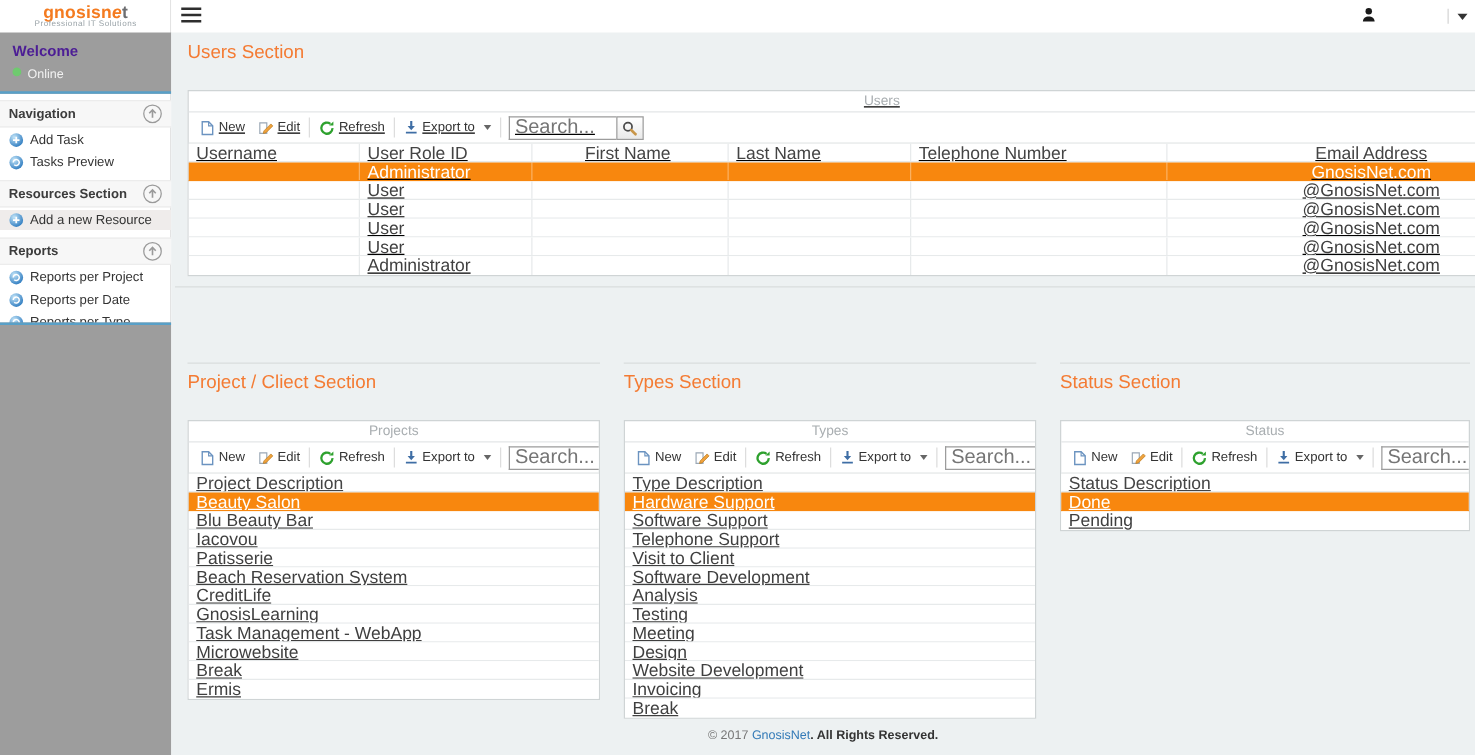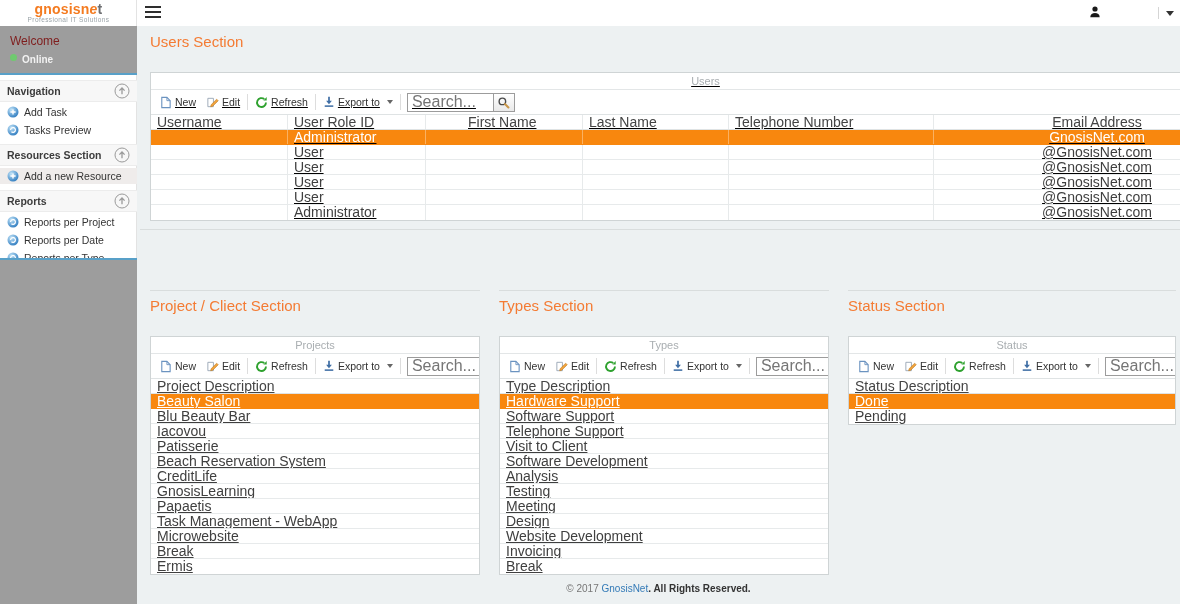--- a/index.html
+++ b/index.html
@@ -17,22 +17,22 @@
 
   
   .sidebar { position: absolute; left: 0; top: 0; width: 137px; height: 604px; background: #fff; border-right: 1px solid #e3e3e3; }
   .logo { position: absolute; top: 2px; left: 0; width: 137px; text-align: center; line-height: 1; }
   .logo-line1 { font-size: 14px; font-weight: bold; letter-spacing: .2px; }
   .logo-orange { color: #f47b20; }
   .logo-e { color: #f47b20; font-style: italic; }
   .logo-dark { color: #6d6e71; }
   .logo-tagline { font-size: 6.5px; color: #9aa3a8; margin-top: 1px; letter-spacing: .4px; }
   .welcome { position: absolute; top: 26px; left: 0; width: 137px; height: 49px; background: #9d9d9d; border-bottom: 2px solid #58a0c8; padding: 8px 10px; }
-  .welcome-label { color: #7f1d1d; font-weight: normal; font-size: 12px; }
-  .online-row { display: flex; align-items: flex-start; gap: 5px; margin-top: 6px; font-weight: bold; }
+  .welcome-label { color: #4c1d95; font-weight: bold; font-size: 12px; }
+  .online-row { display: flex; align-items: flex-start; gap: 5px; margin-top: 6px; }
   .online-dot { width: 7px; height: 7px; border-radius: 50%; background: #6fca6f; }
   .online-label { color: #f2f2f2; font-size: 10px; }
   .menu { position: absolute; top: 77px; left: 0; width: 137px; }
   .menu-header { height: 22px; background: #f7f7f7; border-top: 1px solid #ececec; border-bottom: 1px solid #ececec;
                  display: flex; align-items: center; justify-content: space-between; padding: 0 7px;
                  font-size: 10.5px; font-weight: bold; color: #3c3c3c; margin-top: 6px; cursor: pointer; }
   .menu-header:first-child { margin-top: 3px; }
   .menu-item { display: flex; gap: 5px; padding: 2px 7px; font-size: 10.5px; color: #333; margin: 2px 0; cursor: pointer; }
   .menu-item.active { background: #efeceb; }
   .orb { width: 12px; height: 12px; flex: 0 0 12px; }
@@ -379,23 +379,20 @@
               <div class="grid-row">
                 <div class="cell cell-text">Beach Reservation System</div>
               </div>
               <div class="grid-row">
                 <div class="cell cell-text">CreditLife</div>
               </div>
               <div class="grid-row">
                 <div class="cell cell-text">GnosisLearning</div>
               </div>
               <div class="grid-row">
-                <div class="cell cell-text">Papaetis</div>
-              </div>
-              <div class="grid-row">
                 <div class="cell cell-text">Task Management - WebApp</div>
               </div>
               <div class="grid-row">
                 <div class="cell cell-text">Microwebsite</div>
               </div>
               <div class="grid-row">
                 <div class="cell cell-text">Break</div>
               </div>
               <div class="grid-row">
                 <div class="cell cell-text">Ermis</div>

